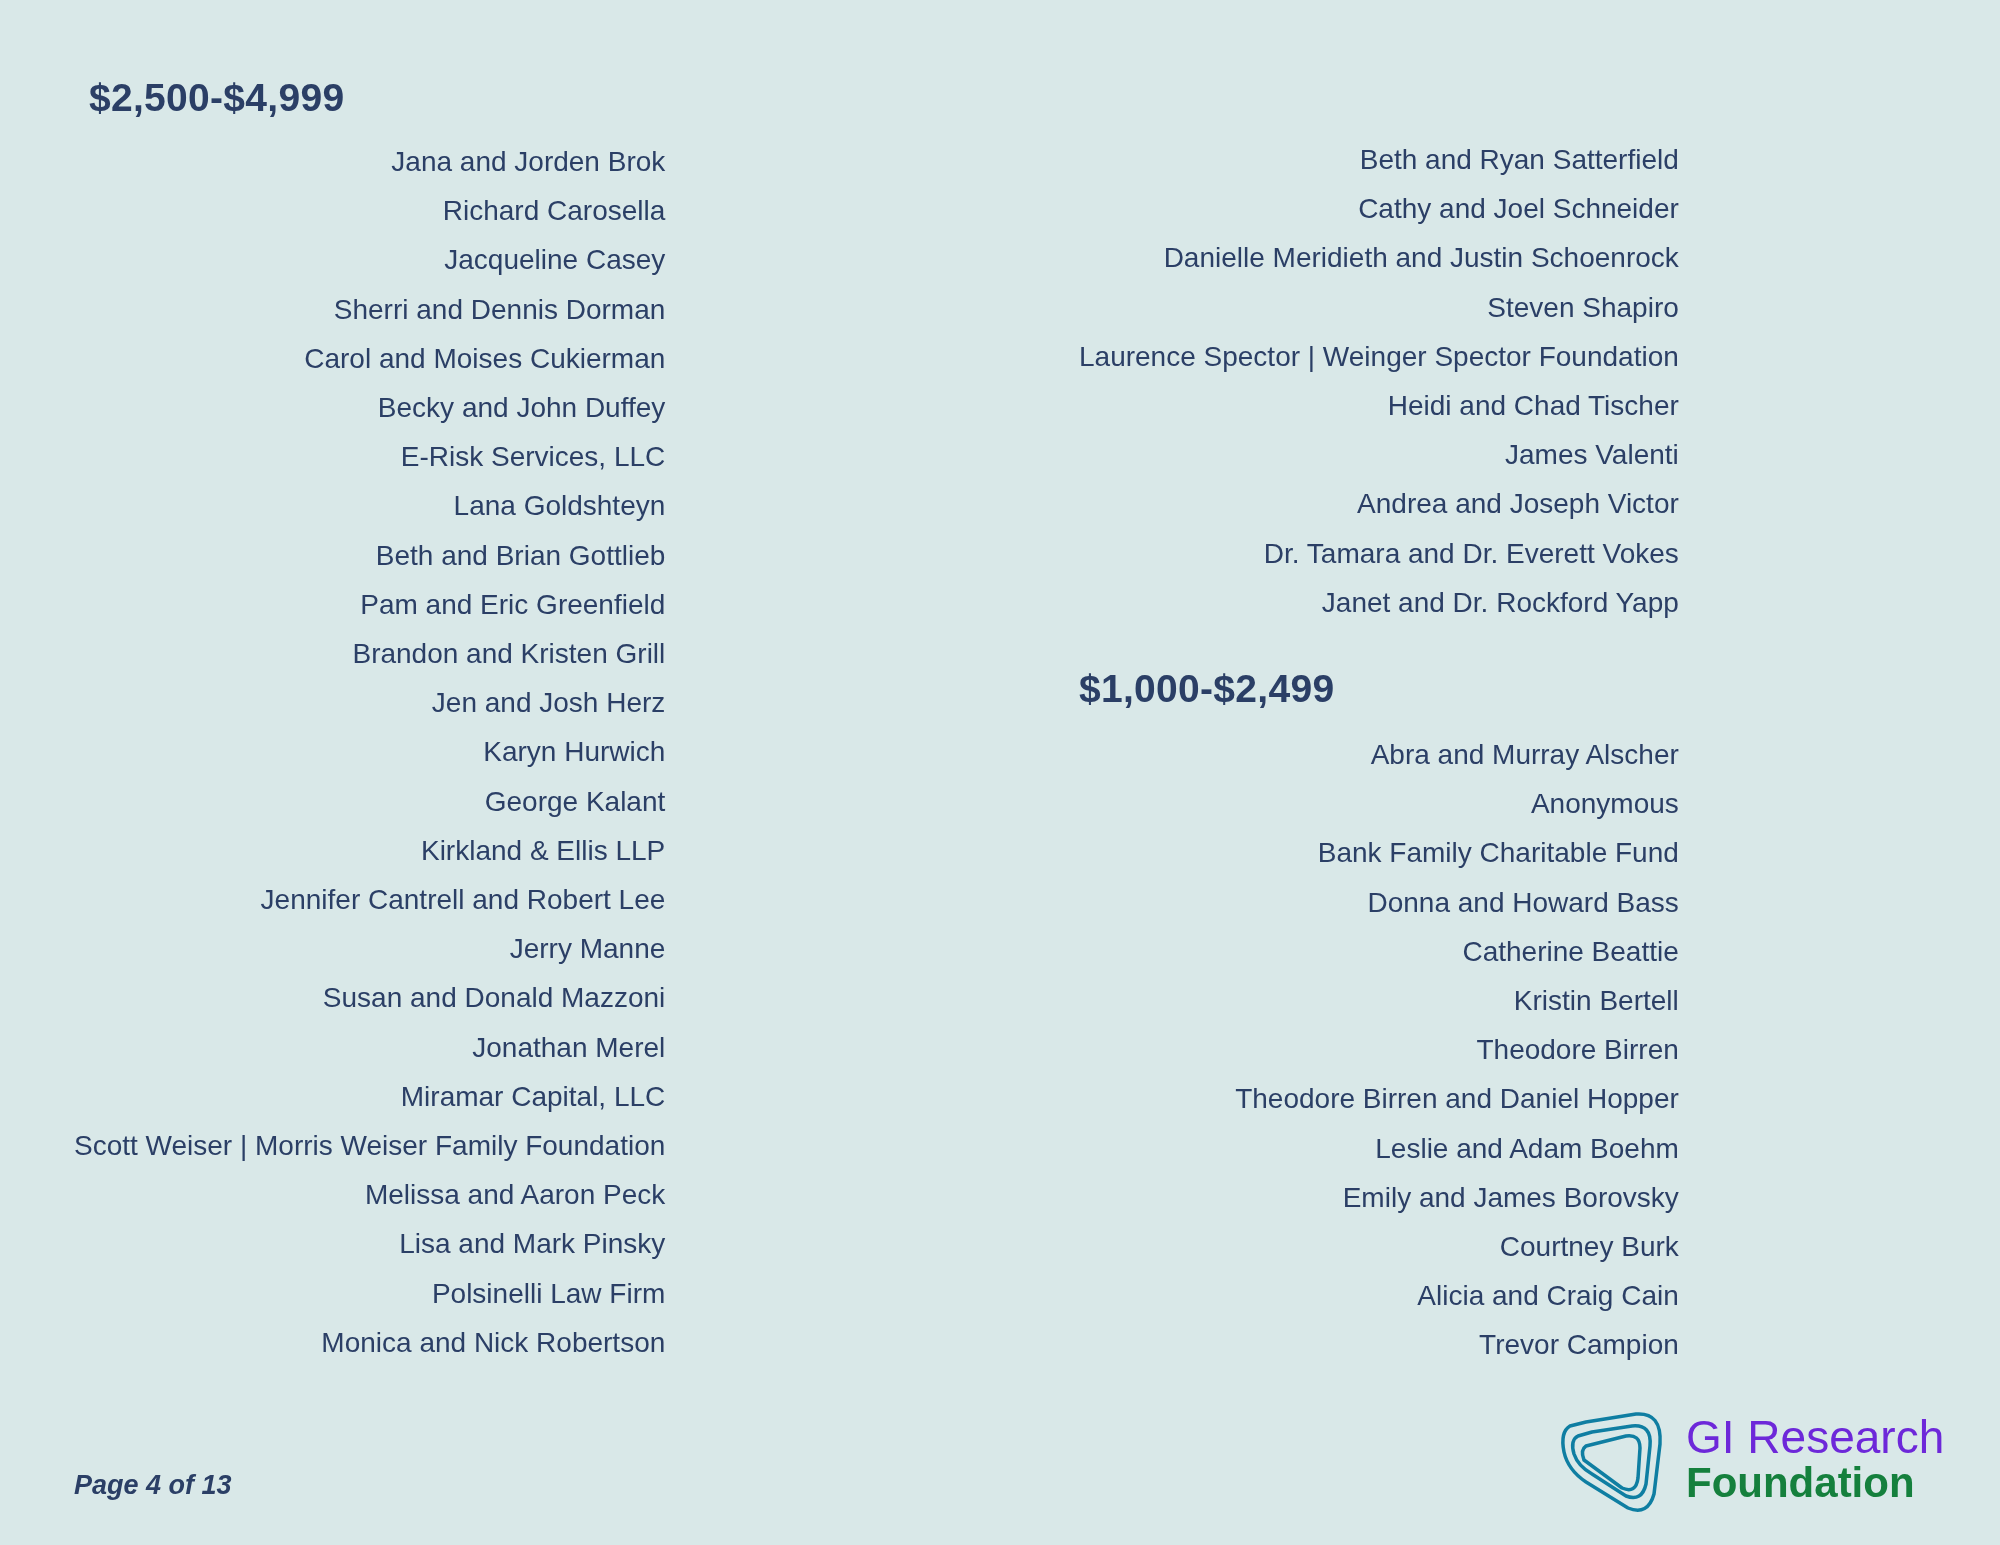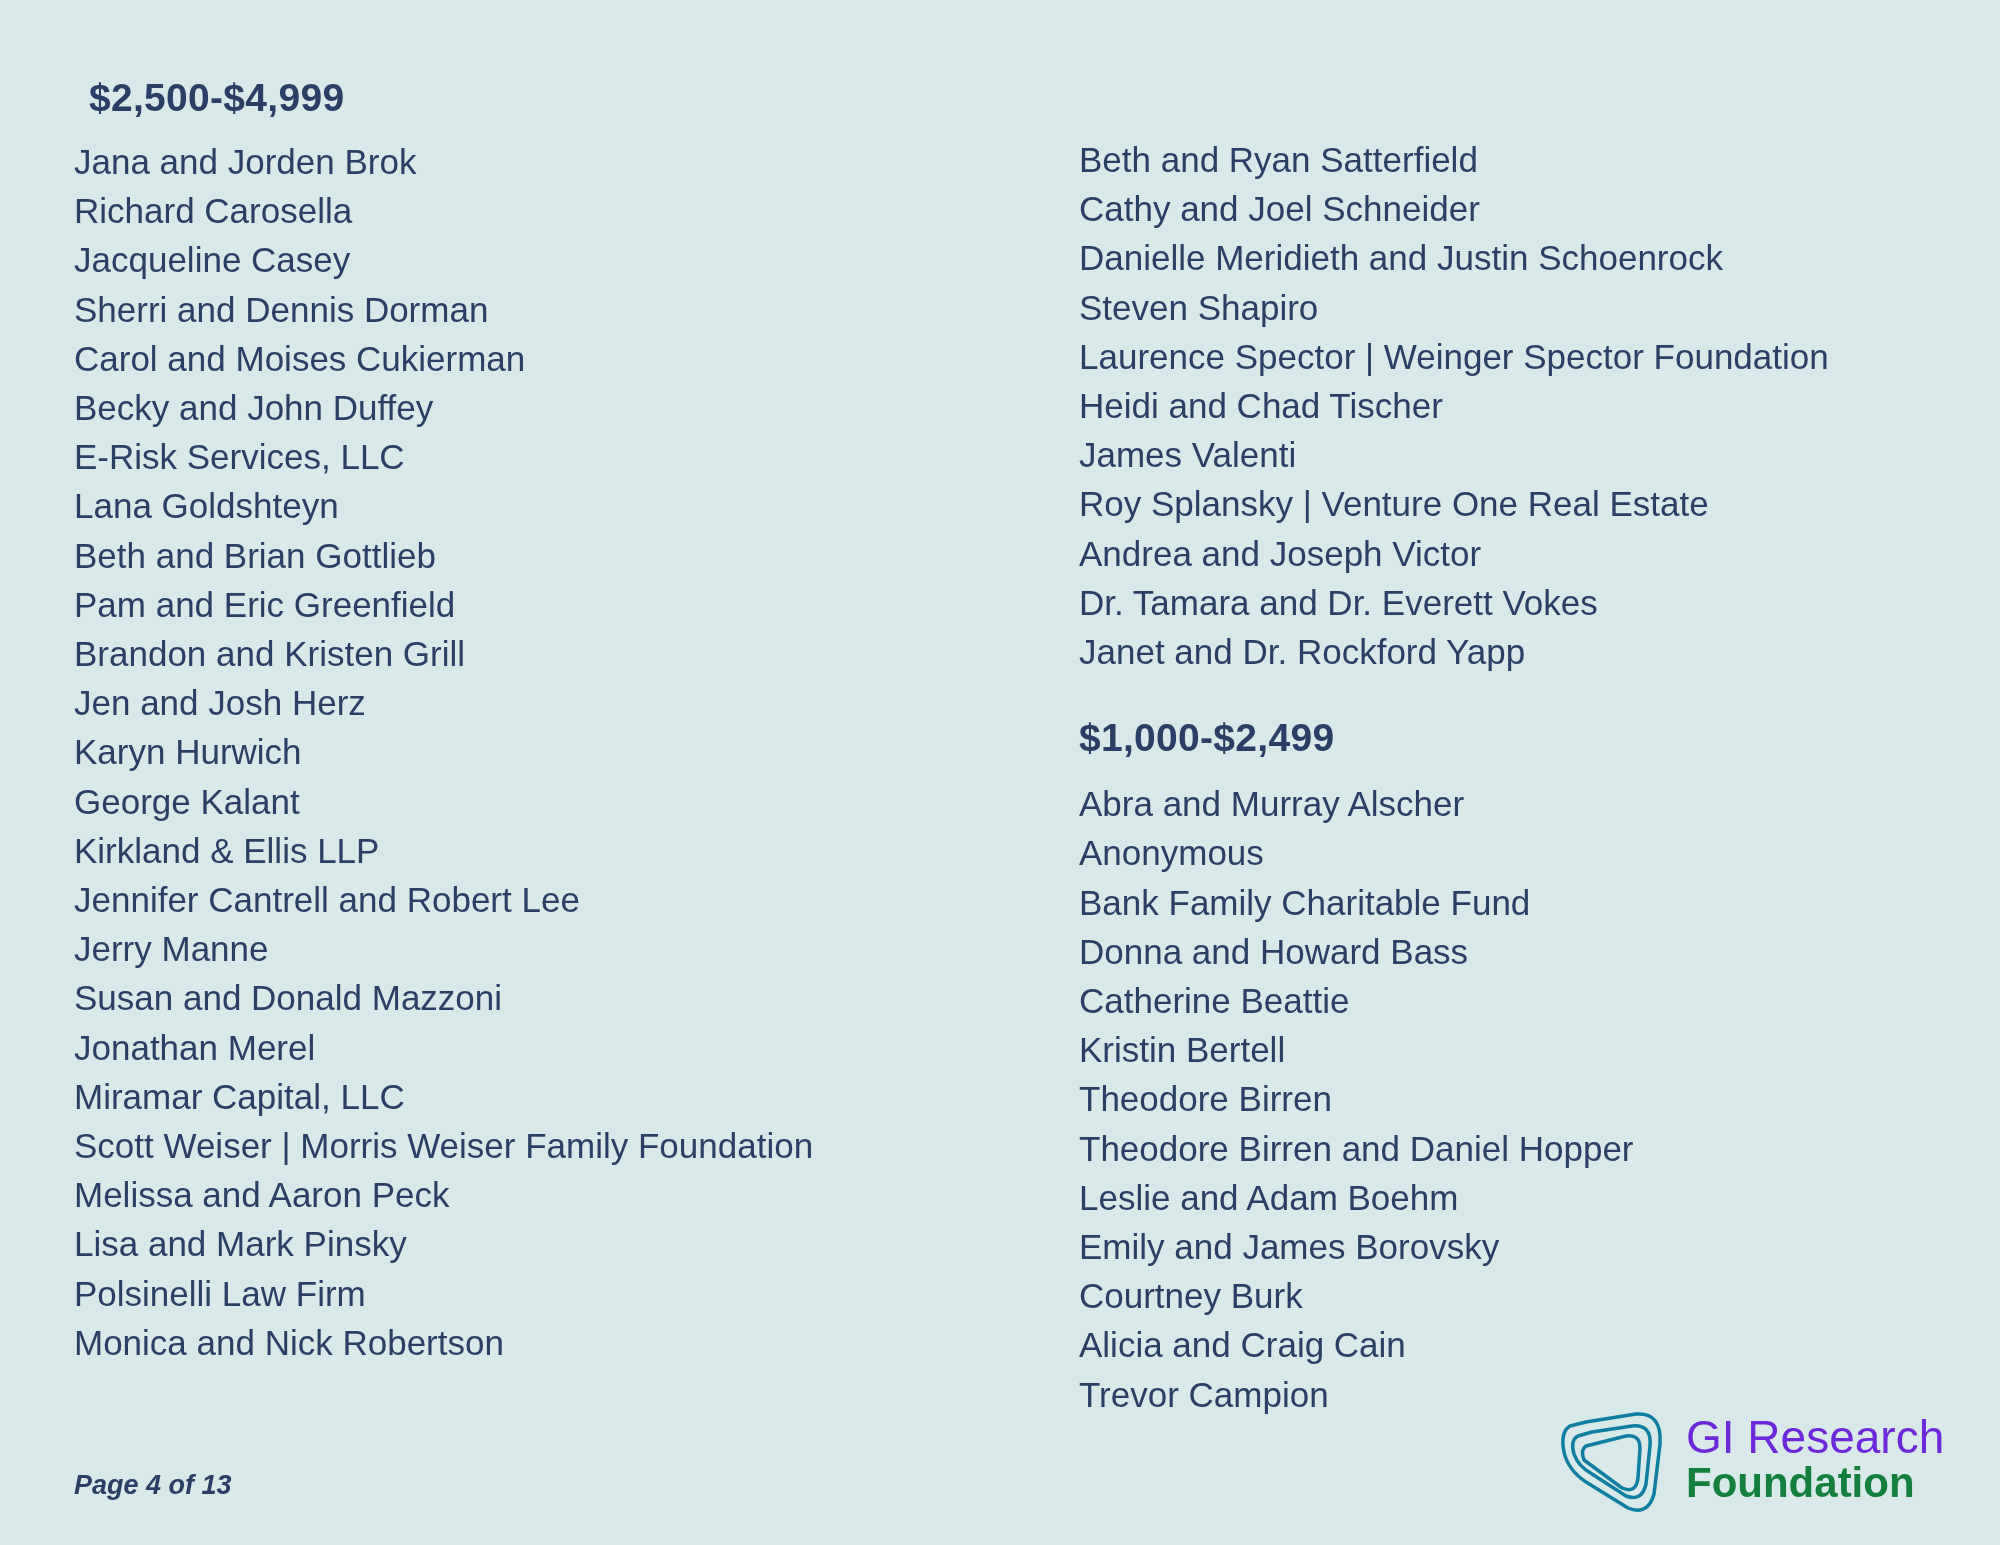--- a/index.html
+++ b/index.html
@@ -16,23 +16,24 @@
   .col-right { left: 1079px; }
   .heading {
     font-weight: bold;
     font-size: 39px;
     margin: 0;
     letter-spacing: 0.3px;
     line-height: 1;
   }
   .list { list-style: none; margin: 0; padding: 0; }
   .list li {
-    font-size: 35px;
+    font-size: 28px;
     line-height: 49.2px;
     white-space: nowrap;
+    text-align: right;
   }
   .footer {
     position: absolute; left: 74px; top: 1470px;
     font-size: 27px; font-weight: bold; font-style: italic;
   }
   .logo { position: absolute; left: 1556px; top: 1400px; width: 420px; height: 120px; }
   .logo-text { position: absolute; left: 130px; top: 14px; line-height: 1; }
   .logo-line1 { display:block; font-size: 46px; font-weight: normal; color: #6d28d9; }
   .logo-line2 { display:block; font-size: 42px; font-weight: bold; color: #15803d; margin-top: 2px; }
 </style>
@@ -72,21 +73,20 @@
 
 <div class="col col-right">
   <ul class="list" id="list-b" style="margin-top:135px;">
       <li>Beth and Ryan Satterfield</li>
       <li>Cathy and Joel Schneider</li>
       <li>Danielle Meridieth and Justin Schoenrock</li>
       <li>Steven Shapiro</li>
       <li>Laurence Spector | Weinger Spector Foundation</li>
       <li>Heidi and Chad Tischer</li>
       <li>James Valenti</li>
-      <li>Roy Splansky | Venture One Real Estate</li>
       <li>Andrea and Joseph Victor</li>
       <li>Dr. Tamara and Dr. Everett Vokes</li>
       <li>Janet and Dr. Rockford Yapp</li>
     </ul>
   <h2 class="heading" style="margin-top:42px;">$1,000-$2,499</h2>
   <ul class="list" id="list-c" style="margin-top:22px;">
       <li>Abra and Murray Alscher</li>
       <li>Anonymous</li>
       <li>Bank Family Charitable Fund</li>
       <li>Donna and Howard Bass</li>

